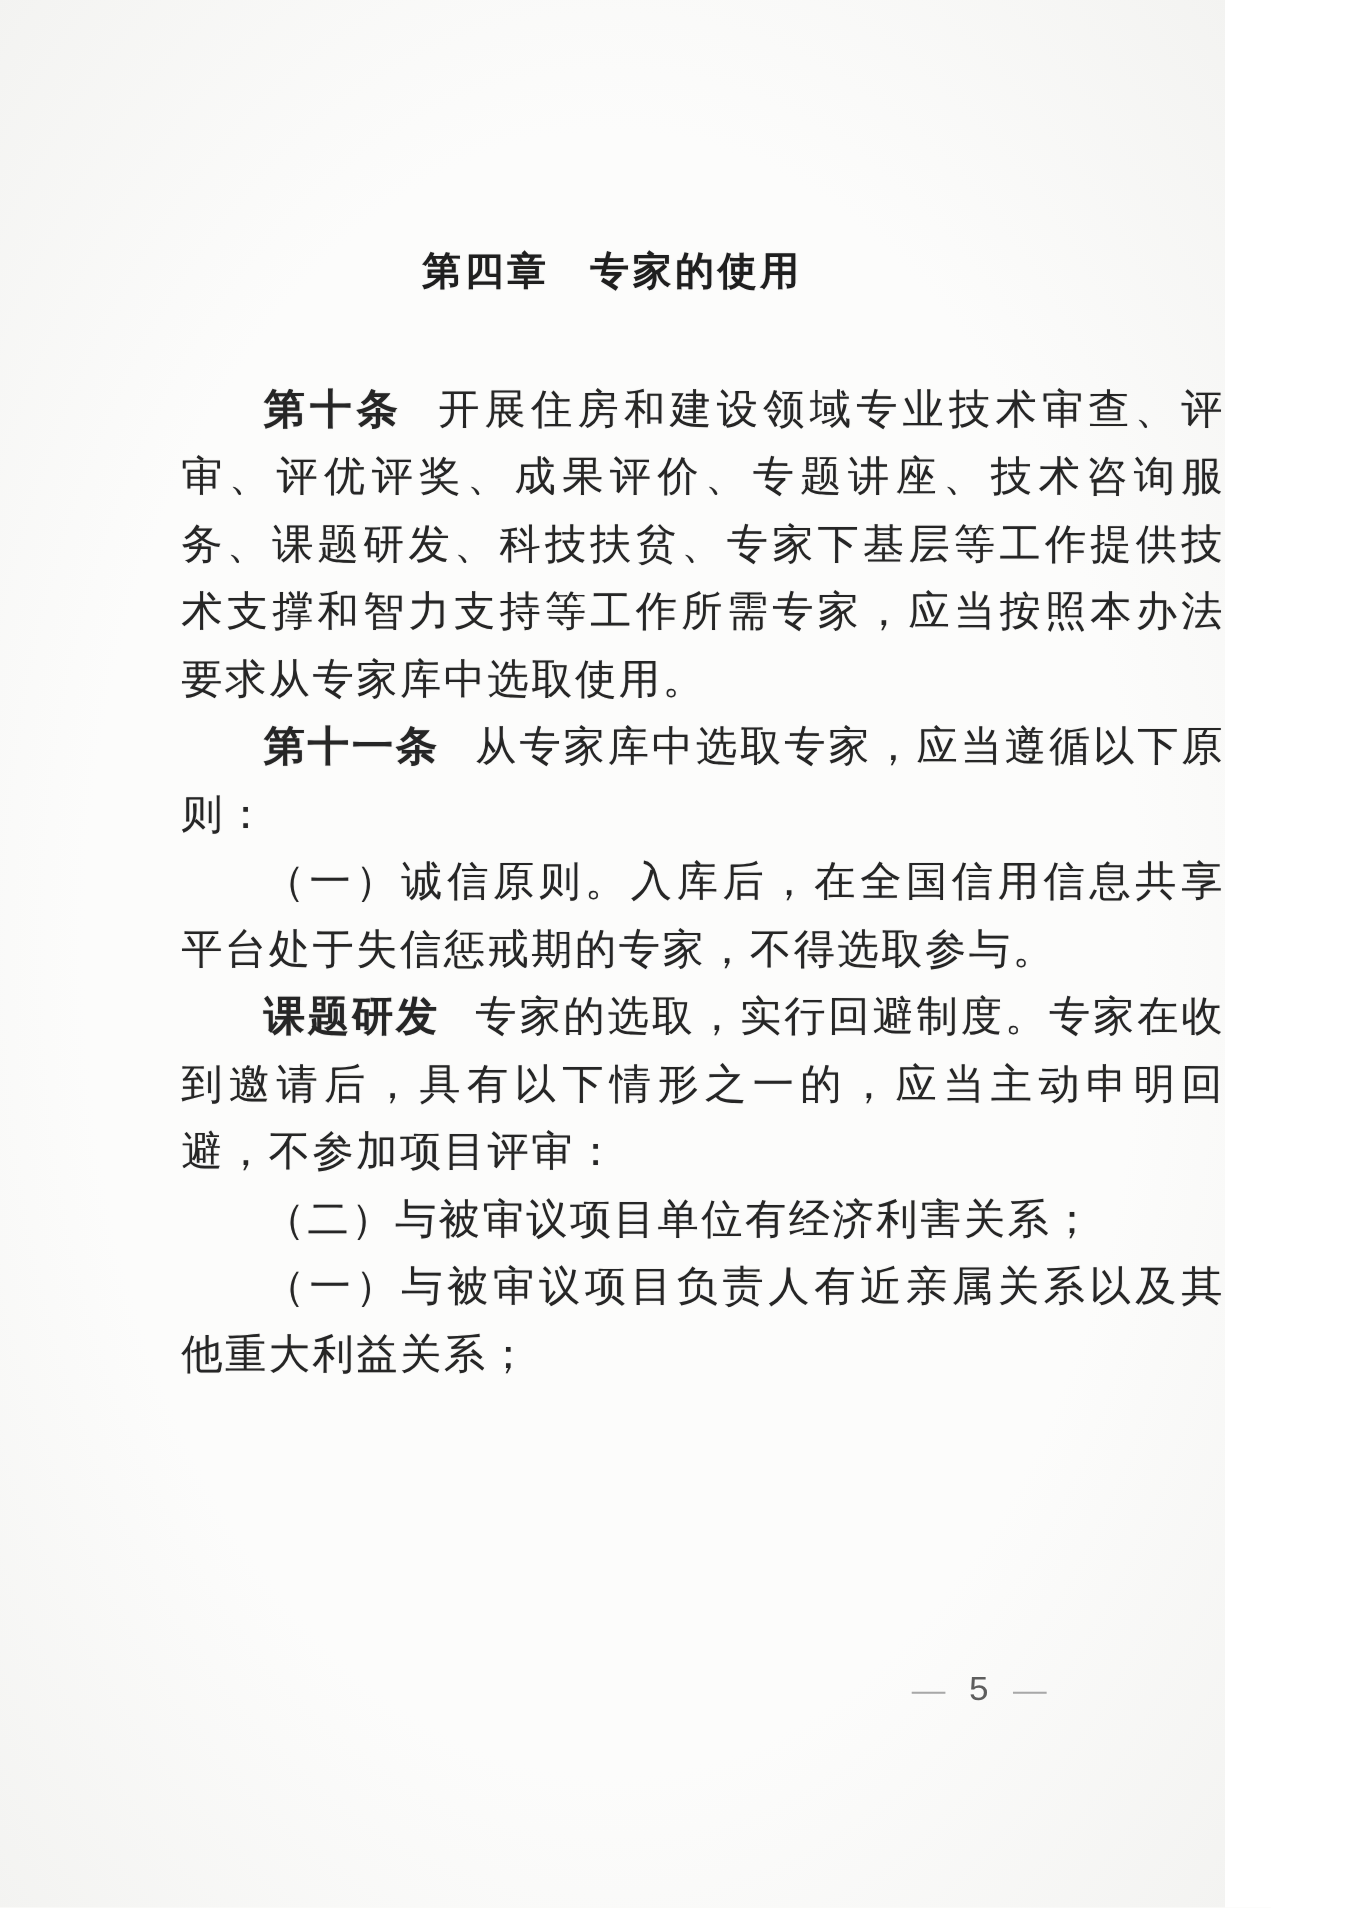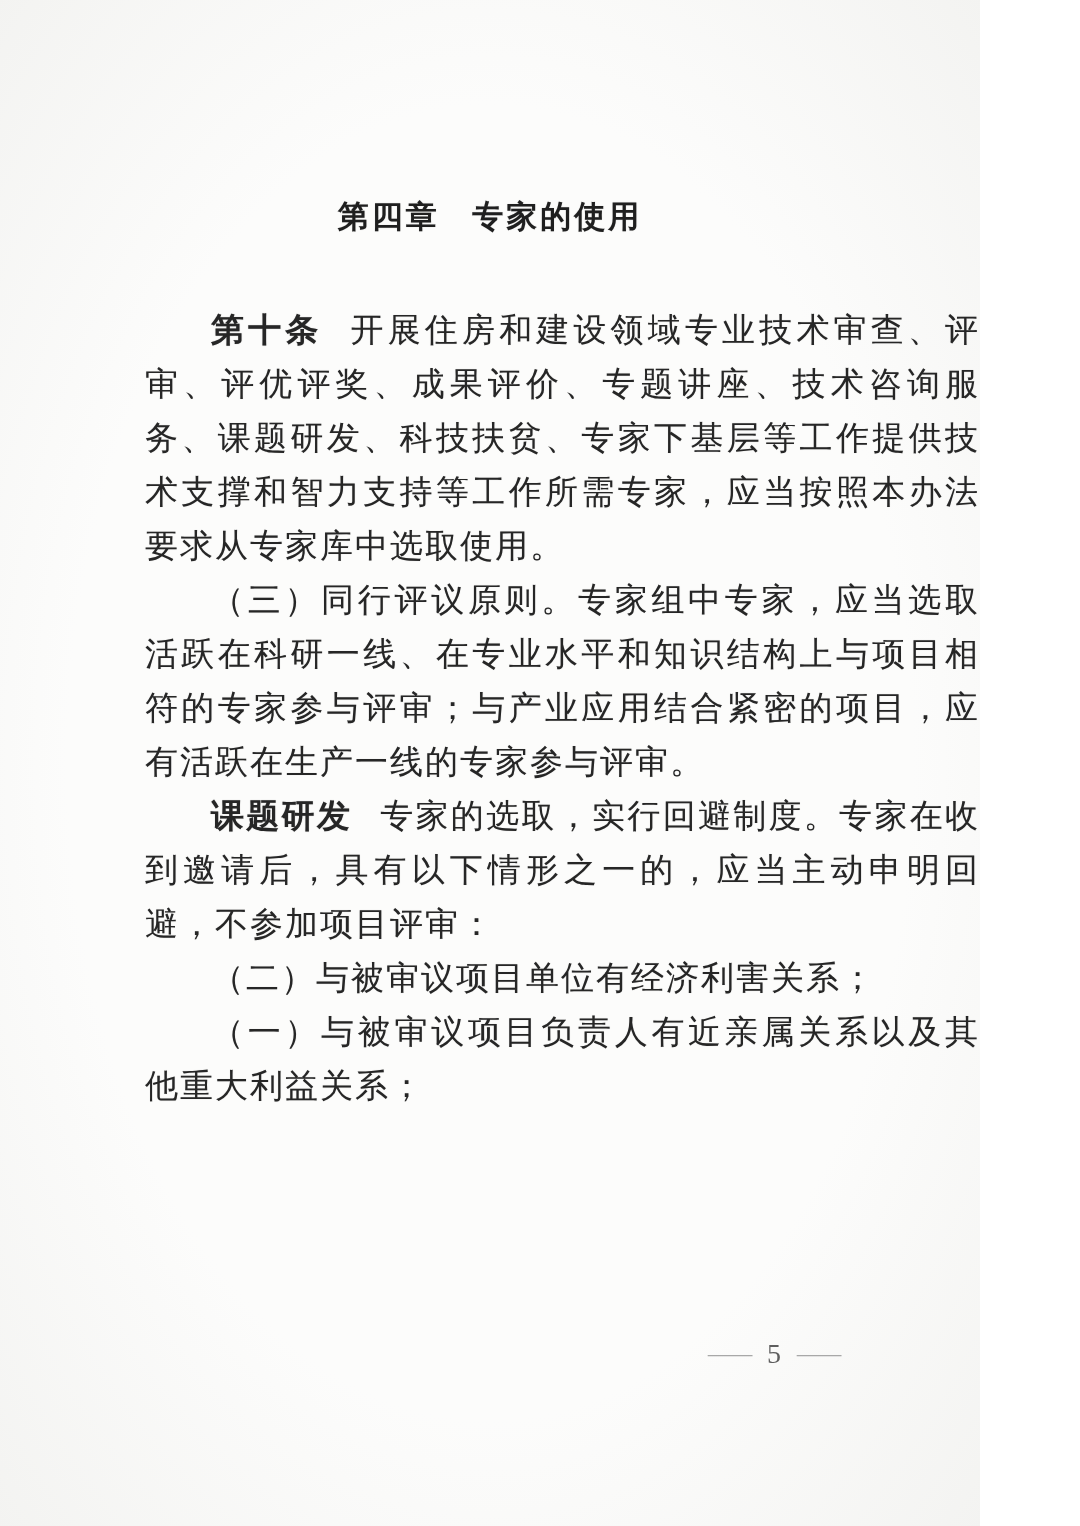--- a/index.html
+++ b/index.html
@@ -3,21 +3,21 @@
 <meta charset="utf-8">
 <style>
   * { box-sizing: border-box; }
   html, body { margin: 0; padding: 0; }
 
   .page {
     position: relative;
     width: 980px;
     height: 1526px;
     background: #f8f8f6;
-    font-family: Liberation Serif, serif;
+    font-family: Liberation Mono, monospace;
     color: #262626;
     overflow: hidden;
   }
 
   
   .page::before {
     content: "";
     position: absolute;
     inset: 0;
     background:
@@ -90,24 +90,25 @@
 
 <div class="page">
 
   <div class="chapter-heading">
     <span class="chapter-label">第四章</span><span class="chapter-title">专家的使用</span>
   </div>
 
   <div class="content">
     <p><span class="lead">第十条</span><span>开展住房和建设领域专业技术审查、评审、评优评奖、成果评价、专题讲座、技术咨询服务、课题研发、科技扶贫、专家下基层等工作提供技术支撑和智力支持等工作所需专家，应当按照本办法要求从专家库中选取使用。</span></p>
 
+    <p><span class="lead">第十一条</span><span>从专家库中选取专家，应当遵循以下原则：</span></p>
+
+    <p><span>（一）诚信原则。入库后，在全国信用信息共享平台处于失信惩戒期的专家，不得选取参与。</span></p>
 
 
-
-    <p><span>（三）同行评议原则。专家组中专家，应当选取活跃在科研一线、在专业水平和知识结构上与项目相符的专家参与评审；与产业应用结合紧密的项目，应有活跃在生产一线的专家参与评审。</span></p>
 
     <p><span class="lead">课题研发</span><span>专家的选取，实行回避制度。专家在收到邀请后，具有以下情形之一的，应当主动申明回避，不参加项目评审：</span></p>
 
     <p><span>（二）与被审议项目单位有经济利害关系；</span></p>
 
     <p><span>（一）与被审议项目负责人有近亲属关系以及其他重大利益关系；</span></p>
 
   </div>
 
   <div class="page-footer">

